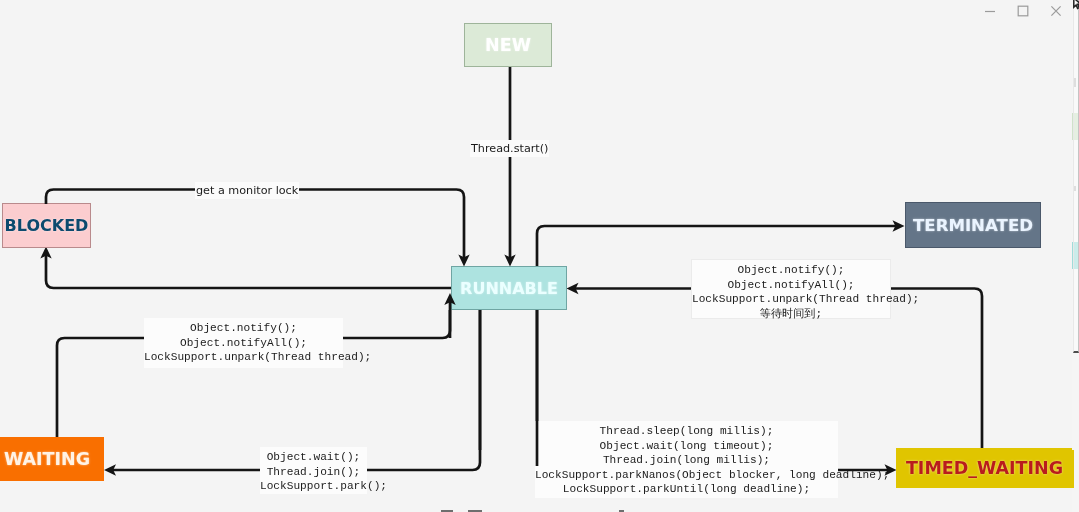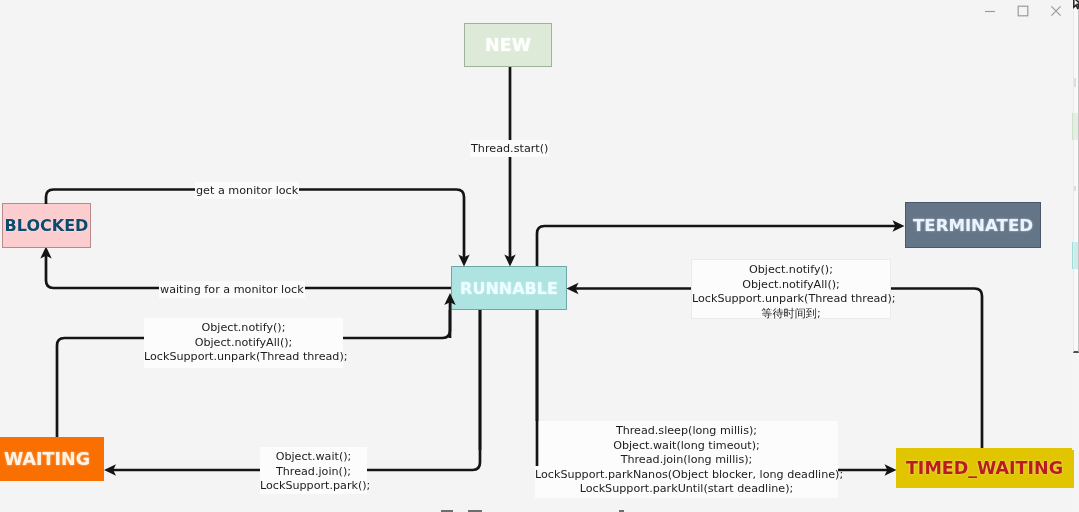--- a/index.html
+++ b/index.html
@@ -21,21 +21,21 @@
 #nd-blocked span{color:#0c4a6e;}
 #nd-runnable{background:#ade3e0;border:1px solid #6fa5a3;}
 #nd-runnable span{color:#eaffff;}
 #nd-terminated{background:#647588;border:1px solid #4a586a;}
 #nd-terminated span{color:#eaf4ff;}
 #nd-waiting{background:#f96f00;}
 #nd-waiting span{color:#fff3e6;}
 #nd-timed{background:#e0c500;}
 #nd-timed span{color:#b91c1c;}
 .note{position:absolute;background:#fcfcfc;box-sizing:border-box;text-align:center;color:#1b1b1b;font-size:11.15px;line-height:14.6px;padding:3px 0;z-index:4;}
-.note div{white-space:nowrap;}
+.note div{white-space:nowrap;font-family:Liberation Mono, monospace;}
 .note.bordered{border:1px solid #ebebeb;}
 .elabel{position:absolute;background:#fbfbfb;color:#1b1b1b;white-space:nowrap;font-size:11.2px;line-height:17px;z-index:10;padding:0 1px;}
 .bottom-crop{position:absolute;left:0;top:504px;width:1079px;height:8px;z-index:9;}
 .bottom-crop div{position:absolute;bottom:0;background:#6e6e6e;height:2px;}
 .bc-1{left:441px;width:12px;}
 .bc-2{left:468px;width:14px;}
 .bc-3{left:619px;width:5px;height:1px;background:#b9b9b9;}
 .cursor{position:absolute;left:1073px;top:-2px;z-index:60;}
 .winbtns{position:absolute;left:973px;top:4px;height:14px;display:flex;z-index:50;}
 .winbtn{width:33px;height:13px;display:flex;align-items:center;justify-content:center;overflow:hidden;}
@@ -102,21 +102,20 @@
     </div>
   <div class="node" id="nd-waiting" style="left:-10px;top:437px;width:114px;height:44px;">
       <span>WAITING</span>
     </div>
   <div class="node" id="nd-timed" style="left:896px;top:448px;width:177px;height:40px;">
       <span>TIMED_WAITING</span>
     </div>
 
   <div class="elabel" style="left:470px;top:140px;">Thread.start()</div>
   <div class="elabel" style="left:195px;top:182px;">get a monitor lock</div>
-  <div class="elabel" style="left:159px;top:281px;">waiting for a monitor lock</div>
 
   <div class="note" style="left:144px;top:318px;width:199px;height:50px;">
     <div>Object.notify();</div>
     <div>Object.notifyAll();</div>
     <div>LockSupport.unpark(Thread thread);</div>
   </div>
 
   <div class="note bordered" style="left:691px;top:259px;width:200px;height:60px;padding-top:3px;">
     <div>Object.notify();</div>
     <div>Object.notifyAll();</div>
@@ -128,21 +127,21 @@
     <div>Object.wait();</div>
     <div>Thread.join();</div>
     <div>LockSupport.park();</div>
   </div>
 
   <div class="note" style="left:535px;top:421px;width:303px;height:77px;">
     <div>Thread.sleep(long millis);</div>
     <div>Object.wait(long timeout);</div>
     <div>Thread.join(long millis);</div>
     <div>LockSupport.parkNanos(Object blocker, long deadline);</div>
-    <div>LockSupport.parkUntil(start deadline);</div>
+    <div>LockSupport.parkUntil(long deadline);</div>
   </div>
 
   <div class="sidepanel">
     <div class="mm-divider"></div>
     <div class="mm">
       <div class="mm-box mm-green"></div>
       <div class="mm-box mm-cyan"></div>
       <div class="mm-box mm-yellow"></div>
       <div class="mm-tick mm-t1"></div>
       <div class="mm-tick mm-t2"></div>

